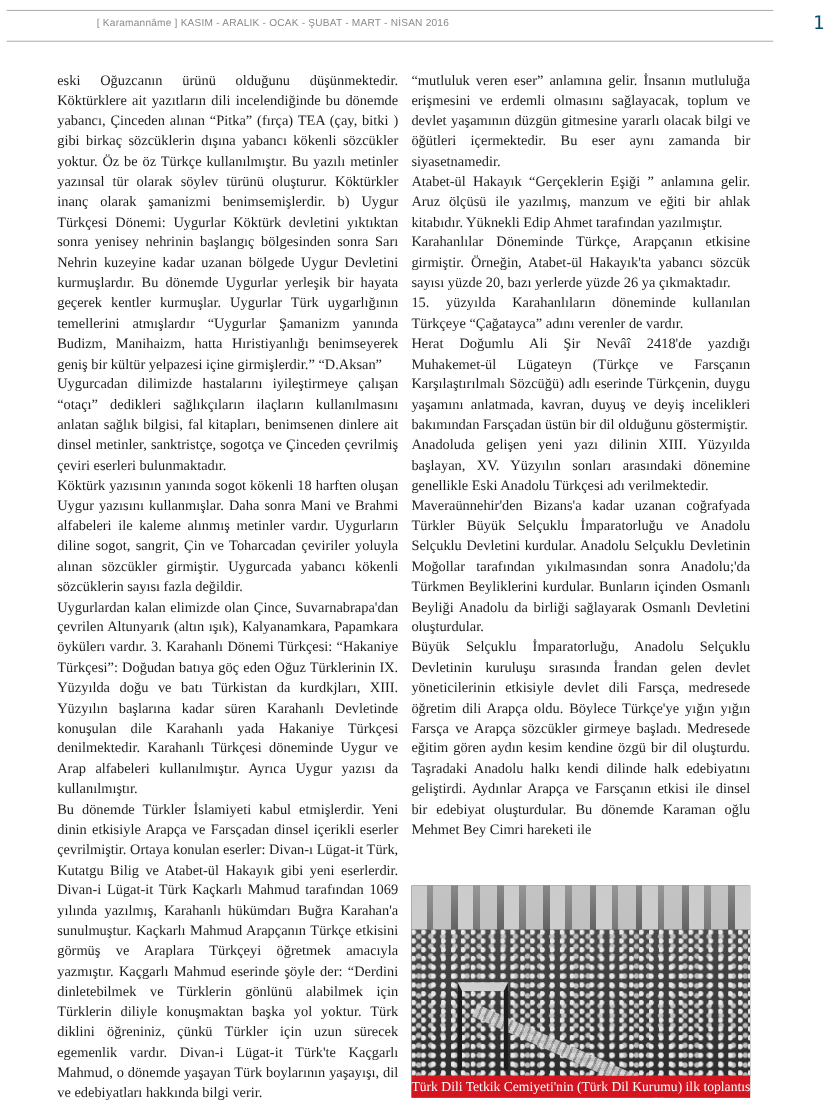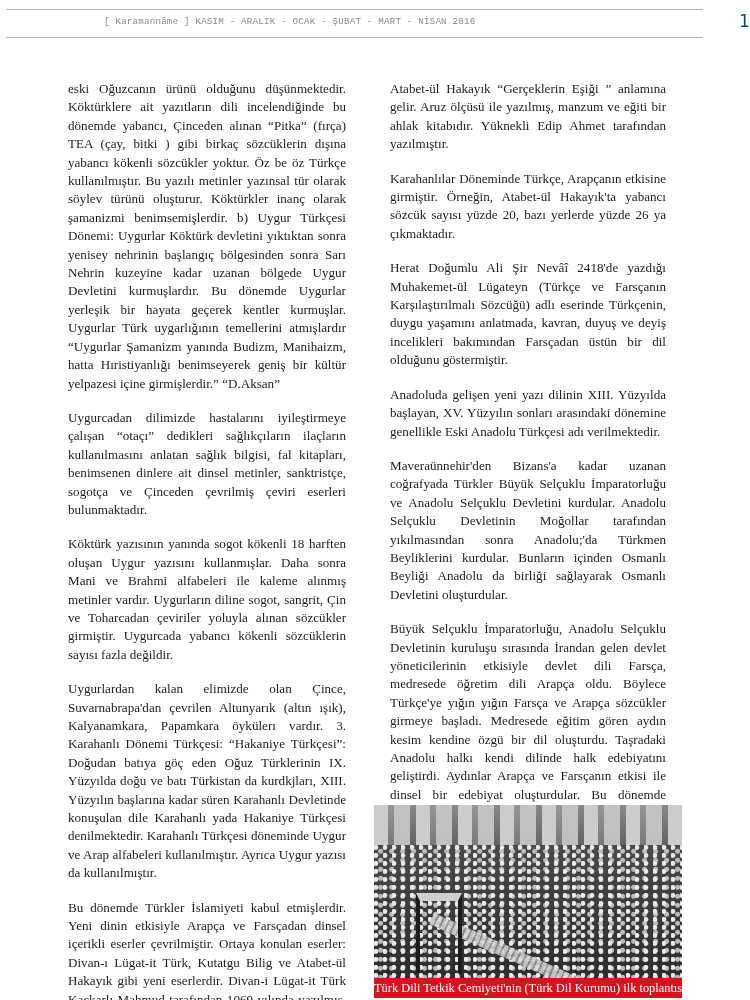--- a/index.html
+++ b/index.html
@@ -1,24 +1,24 @@
 <!DOCTYPE html>
 <html><head>
 <meta charset="utf-8">
 <style>
   html, body { margin:0; padding:0; background:#ffffff; }
   body { width:750px; height:1000px; position:relative; overflow:hidden; font-family:"Liberation Serif", "DejaVu Serif", serif; color:#1d1d1d; }
   .rule-top, .rule-bot { position:absolute; left:6px; width:494px; height:1px; background:#b3b3b3; }
   .rule-top { top:9px; } .rule-bot { top:37px; }
-  .running-head { position:absolute; left:104px; top:16px; font-family:Liberation Mono, monospace; font-size:9.2px; color:#8a8a8a; letter-spacing:0.2px; white-space:nowrap; }
+  .running-head { position:absolute; left:88px; top:16px; font-family:Liberation Sans, sans-serif; font-size:9.2px; color:#8a8a8a; letter-spacing:0.2px; white-space:nowrap; }
   .page-number { position:absolute; left:739px; top:11px; font-family:"DejaVu Sans Mono", monospace; font-size:17px; color:#0c4a6e; }
   .rule-top-r, .rule-bot-r { position:absolute; left:500px; width:203px; height:1px; background:#b3b3b3; }
   .rule-top-r { top:9px; } .rule-bot-r { top:37px; }
   .col { position:absolute; font-size:13.1px; line-height:18.4px; text-align:justify; }
-  .col p { margin:16px; }
+  .col p { margin:0; }
   .col-left { left:52px; top:64px; width:310px; }
   .col-right { left:374px; top:64px; width:308px; }
   .figure { position:absolute; left:374px; top:805px; width:308px; height:193px; background:#666; overflow:hidden; }
   .photo { position:absolute; left:0; top:0; width:308px; height:173px;
     background:
       linear-gradient(180deg, rgba(200,200,200,0.55) 0%, rgba(200,200,200,0.25) 25%, rgba(0,0,0,0) 30%),
       repeating-linear-gradient(90deg, #cfcfcf 0 14px, #5a5a5a 14px 20px, #bdbdbd 20px 36px, #3c3c3c 36px 42px),
       #777;
   }
   .crowd { position:absolute; left:0; top:40px; width:308px; height:133px;
@@ -46,22 +46,24 @@
 <div class="col col-left">
   <p> eski Oğuzcanın ürünü olduğunu düşünmektedir. Köktürklere ait yazıtların dili incelendiğinde bu dönemde yabancı, Çinceden alınan “Pitka” (fırça) TEA  (çay, bitki ) gibi birkaç sözcüklerin dışına yabancı kökenli sözcükler yoktur. Öz be öz Türkçe kullanılmıştır.   Bu yazılı metinler yazınsal tür olarak söylev türünü oluşturur. Köktürkler inanç olarak şamanizmi benimsemişlerdir. b) Uygur Türkçesi Dönemi: Uygurlar Köktürk devletini yıktıktan sonra yenisey nehrinin başlangıç bölgesinden sonra Sarı Nehrin kuzeyine kadar uzanan bölgede Uygur Devletini kurmuşlardır. Bu dönemde Uygurlar yerleşik bir hayata geçerek kentler kurmuşlar. Uygurlar Türk uygarlığının temellerini atmışlardır  “Uygurlar Şamanizm yanında Budizm, Manihaizm, hatta Hıristiyanlığı benimseyerek geniş bir kültür yelpazesi içine girmişlerdir.” “D.Aksan”</p>
   <p>Uygurcadan dilimizde hastalarını iyileştirmeye çalışan “otaçı” dedikleri sağlıkçıların ilaçların kullanılmasını anlatan sağlık bilgisi, fal kitapları, benimsenen dinlere ait dinsel metinler, sanktristçe, sogotça ve Çinceden çevrilmiş çeviri eserleri bulunmaktadır.</p>
   <p>Köktürk yazısının yanında sogot kökenli 18 harften oluşan Uygur yazısını kullanmışlar. Daha sonra Mani ve Brahmi alfabeleri ile kaleme alınmış metinler vardır. Uygurların diline sogot, sangrit, Çin ve Toharcadan çeviriler yoluyla alınan sözcükler girmiştir. Uygurcada yabancı kökenli sözcüklerin sayısı fazla değildir.</p>
   <p>Uygurlardan kalan elimizde olan Çince, Suvarnabrapa'dan çevrilen Altunyarık (altın ışık), Kalyanamkara, Papamkara öykülerı vardır. 3. Karahanlı Dönemi Türkçesi: “Hakaniye Türkçesi”: Doğudan batıya göç eden Oğuz Türklerinin IX. Yüzyılda doğu ve batı Türkistan da kurdkjları, XIII. Yüzyılın başlarına kadar süren Karahanlı Devletinde konuşulan dile Karahanlı yada Hakaniye Türkçesi denilmektedir.  Karahanlı Türkçesi döneminde Uygur ve Arap alfabeleri kullanılmıştır. Ayrıca Uygur yazısı da kullanılmıştır.</p>
   <p>Bu dönemde Türkler İslamiyeti kabul etmişlerdir. Yeni dinin etkisiyle Arapça ve Farsçadan dinsel içerikli eserler çevrilmiştir. Ortaya konulan eserler: Divan-ı Lügat-it Türk, Kutatgu Bilig ve Atabet-ül Hakayık gibi yeni eserlerdir. Divan-i Lügat-it Türk Kaçkarlı Mahmud tarafından 1069 yılında yazılmış, Karahanlı hükümdarı Buğra Karahan'a sunulmuştur. Kaçkarlı Mahmud Arapçanın Türkçe etkisini görmüş ve Araplara Türkçeyi öğretmek amacıyla yazmıştır. Kaçgarlı Mahmud eserinde şöyle der: “Derdini dinletebilmek ve Türklerin gönlünü alabilmek için Türklerin diliyle konuşmaktan başka yol yoktur. Türk diklini öğreniniz, çünkü Türkler için uzun sürecek egemenlik vardır.  Divan-i Lügat-it Türk'te Kaçgarlı Mahmud, o dönemde yaşayan Türk boylarının yaşayışı, dil ve edebiyatları hakkında bilgi verir.</p>
 
 </div>
 
 <div class="col col-right">
+  <p>“mutluluk veren eser” anlamına gelir. İnsanın mutluluğa erişmesini ve erdemli olmasını sağlayacak, toplum ve devlet yaşamının düzgün gitmesine yararlı olacak bilgi ve öğütleri içermektedir. Bu eser aynı zamanda bir siyasetnamedir.</p>
   <p>Atabet-ül Hakayık “Gerçeklerin Eşiği ” anlamına gelir. Aruz ölçüsü ile yazılmış, manzum ve eğiti bir ahlak kitabıdır. Yüknekli Edip Ahmet tarafından yazılmıştır.</p>
   <p>Karahanlılar Döneminde Türkçe, Arapçanın etkisine girmiştir. Örneğin, Atabet-ül Hakayık'ta yabancı sözcük sayısı yüzde 20, bazı yerlerde yüzde 26 ya çıkmaktadır.</p>
+  <p>15. yüzyılda Karahanlıların döneminde kullanılan Türkçeye “Çağatayca” adını verenler de vardır.</p>
   <p>Herat Doğumlu Ali Şir Nevâî 2418'de yazdığı Muhakemet-ül Lügateyn (Türkçe ve Farsçanın Karşılaştırılmalı Sözcüğü) adlı eserinde Türkçenin, duygu yaşamını anlatmada, kavran, duyuş ve deyiş incelikleri bakımından Farsçadan üstün bir dil olduğunu göstermiştir.</p>
   <p>Anadoluda gelişen yeni yazı dilinin XIII. Yüzyılda başlayan, XV. Yüzyılın sonları arasındaki dönemine genellikle Eski Anadolu Türkçesi adı verilmektedir.</p>
   <p>Maveraünnehir'den Bizans'a kadar uzanan coğrafyada Türkler Büyük Selçuklu İmparatorluğu ve Anadolu Selçuklu Devletini kurdular. Anadolu Selçuklu Devletinin Moğollar tarafından yıkılmasından sonra Anadolu;'da Türkmen Beyliklerini kurdular. Bunların içinden Osmanlı Beyliği Anadolu da birliği sağlayarak Osmanlı Devletini oluşturdular.</p>
   <p>Büyük Selçuklu İmparatorluğu, Anadolu Selçuklu Devletinin kuruluşu sırasında İrandan gelen devlet yöneticilerinin etkisiyle devlet dili Farsça, medresede öğretim dili Arapça oldu. Böylece Türkçe'ye yığın yığın Farsça ve Arapça sözcükler girmeye başladı. Medresede eğitim gören aydın kesim kendine özgü bir dil oluşturdu.   Taşradaki Anadolu halkı kendi dilinde halk edebiyatını geliştirdi. Aydınlar Arapça ve Farsçanın etkisi ile dinsel bir edebiyat oluşturdular. Bu dönemde Karaman oğlu Mehmet Bey Cimri hareketi ile</p>
 </div>
 
 <div class="figure">
   <div class="photo">
     <div class="crowd"></div>
     <div class="carpet"></div>

